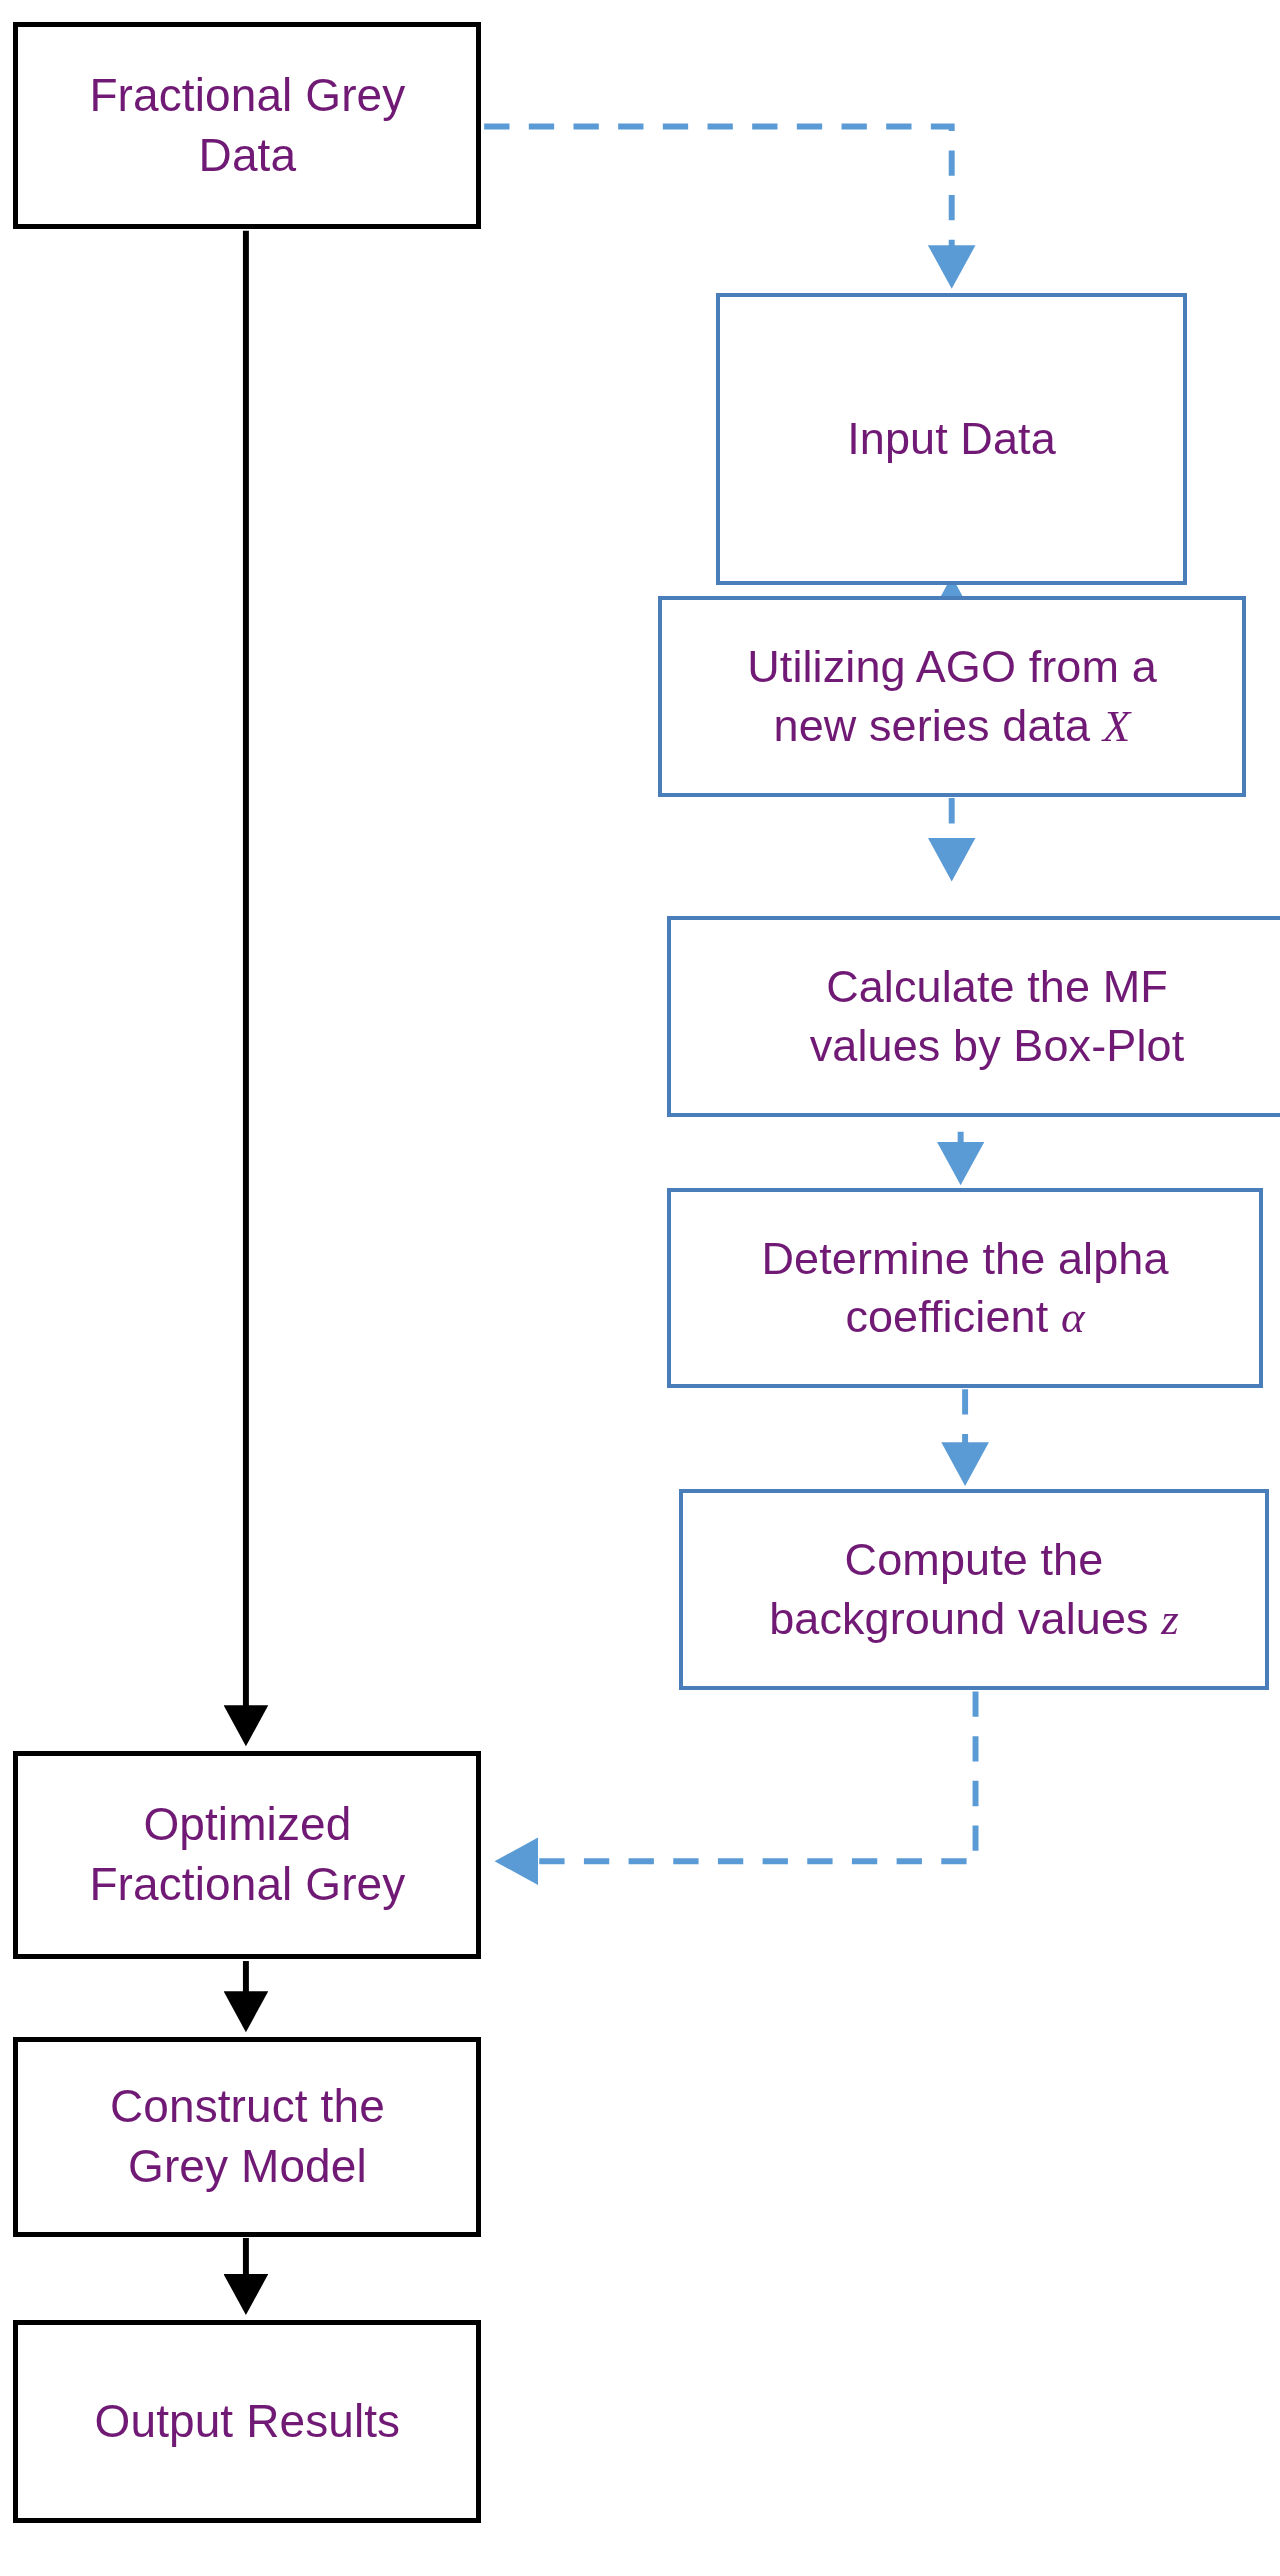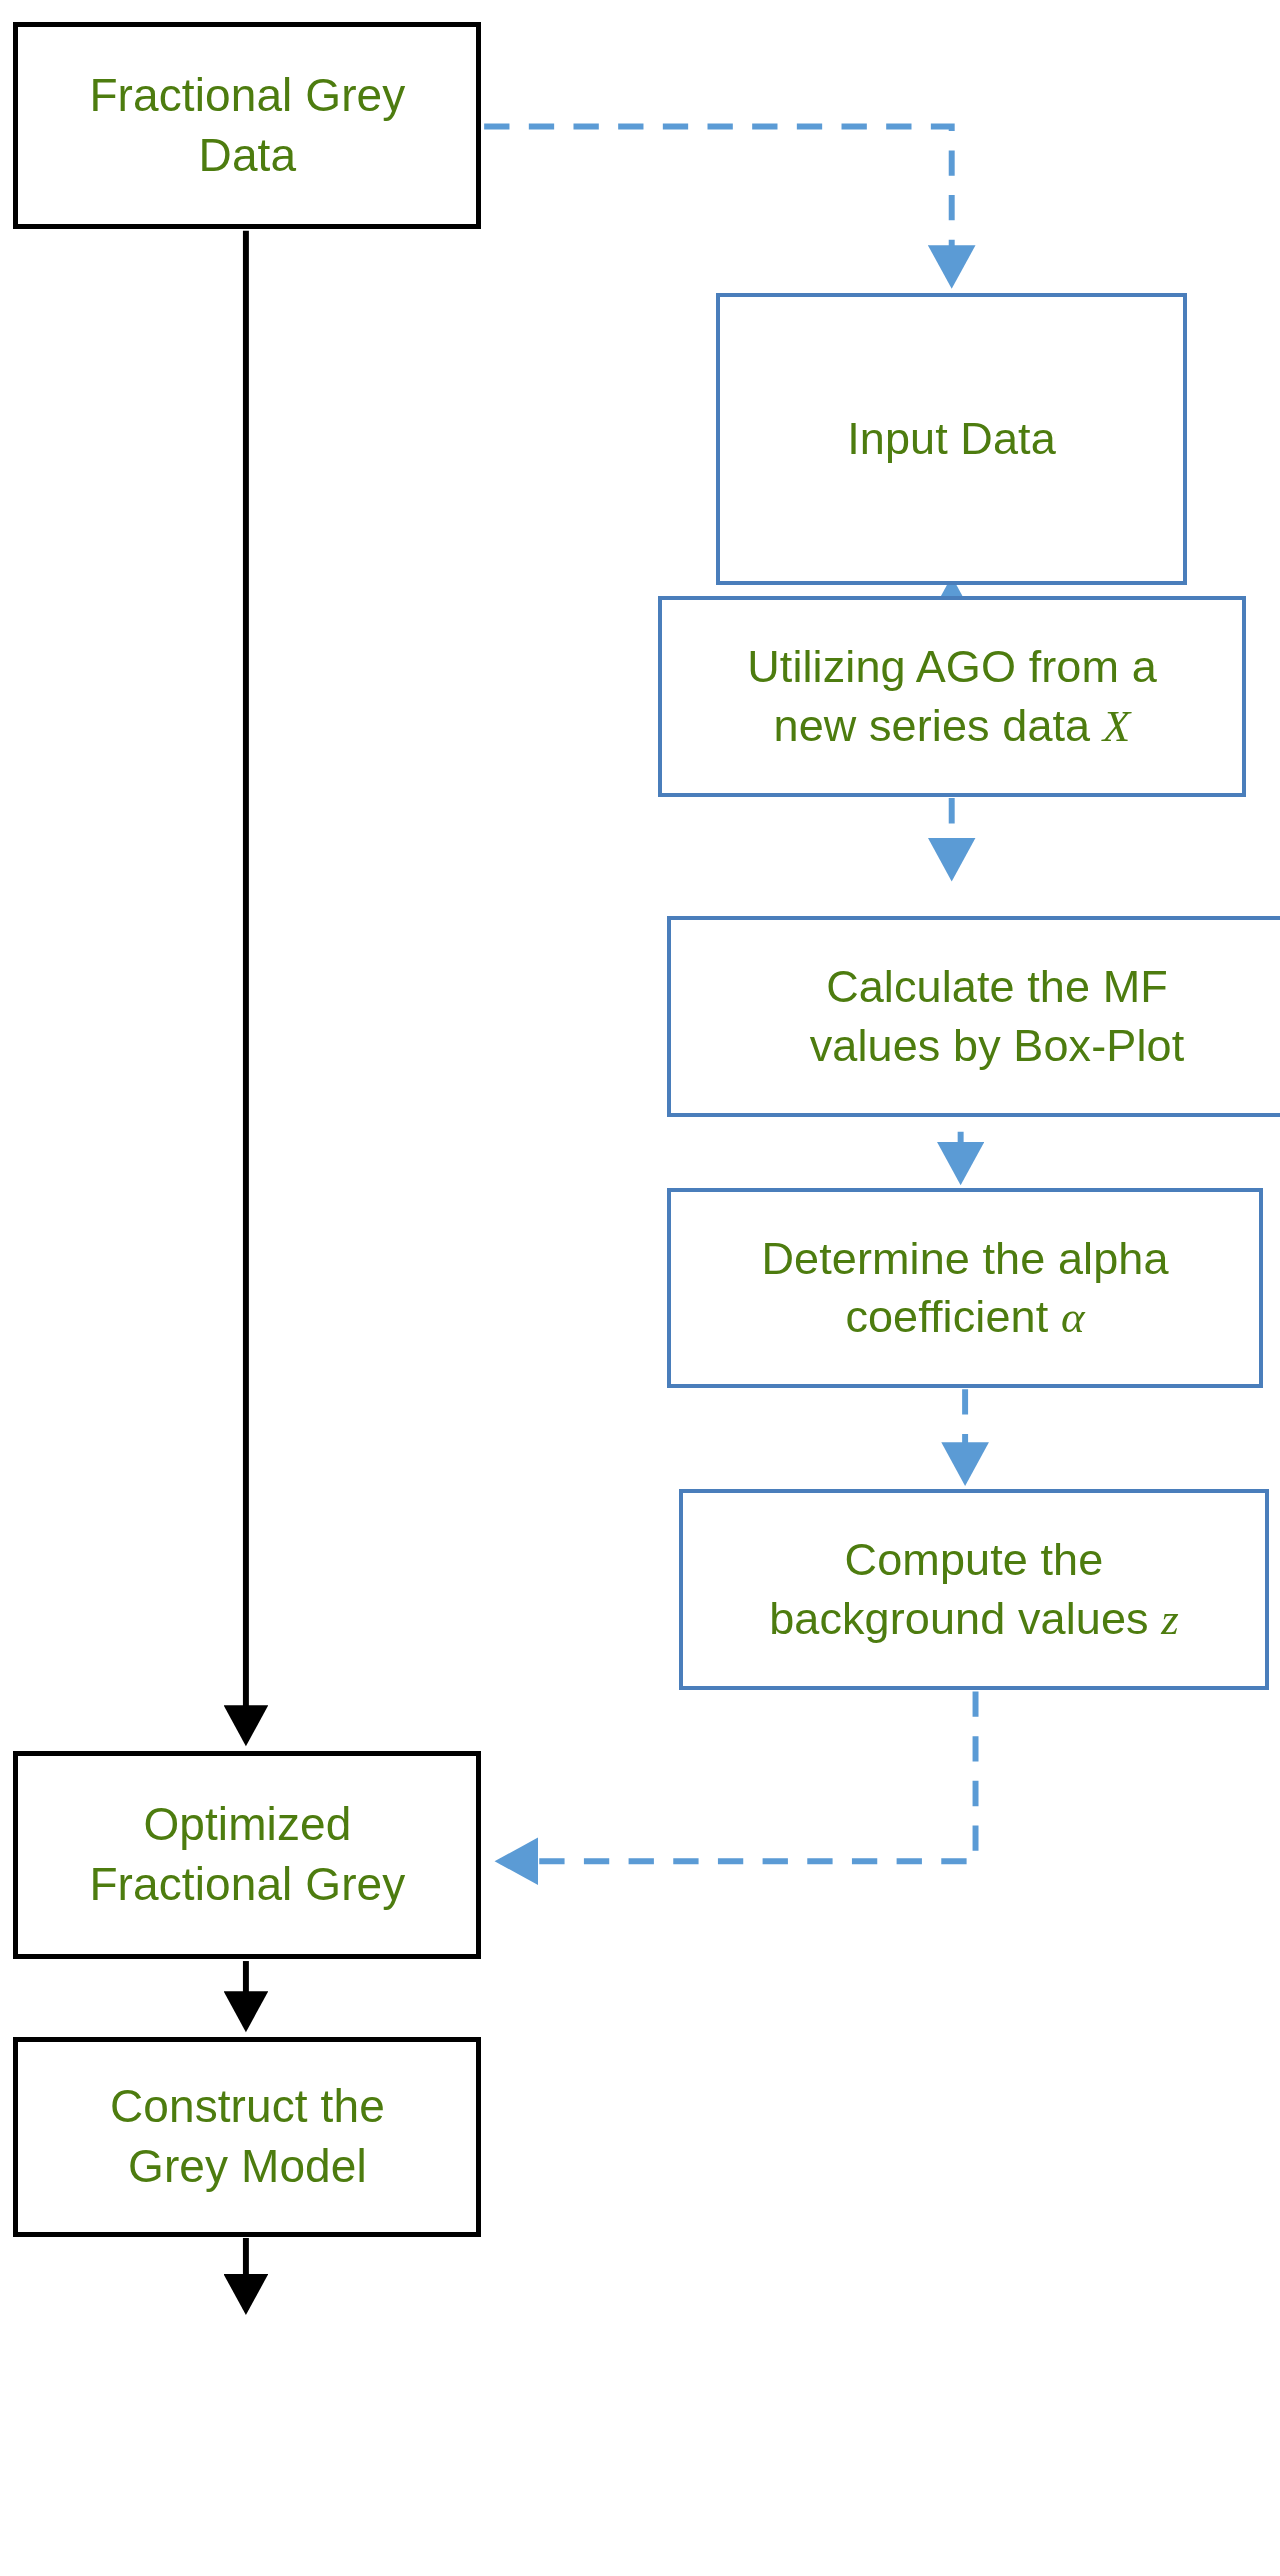--- a/index.html
+++ b/index.html
@@ -26,21 +26,21 @@
     pointer-events: none;
   }
   .node {
     position: absolute;
     box-sizing: border-box;
     display: flex;
     align-items: center;
     justify-content: center;
     text-align: center;
     background: #ffffff;
-    color: #4d7c0f;
+    color: #701a75;
     line-height: 1.30;
     padding: 4.5px 10.4px;
     letter-spacing: 0.1px;
   }
   .node.black {
     border: 5.2px solid #000000;
     font-size: 46px;
   }
   .node.blue {
     border: 4.5px solid #4a7ebb;
@@ -132,15 +132,18 @@
   </div>
 
   <div class="node black" id="n-optimized-fgm">
     <span class="txt"><span>Optimized</span><br><span>Fractional Grey</span></span>
   </div>
 
   <div class="node black" id="n-construct-grey-model">
     <span class="txt"><span>Construct the</span><br><span>Grey Model</span></span>
   </div>
 
+  <div class="node black" id="n-output-results">
+    <span class="txt">Output Results</span>
+  </div>
 
 </div>
 
 
 </body></html>

